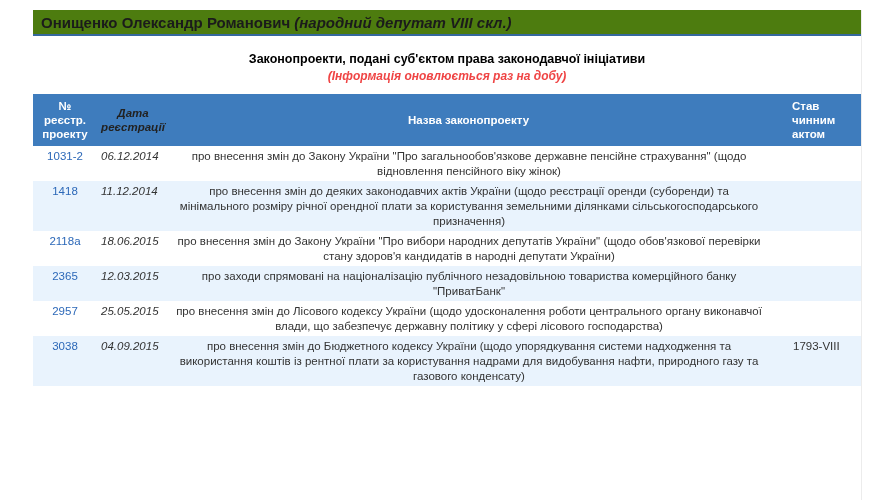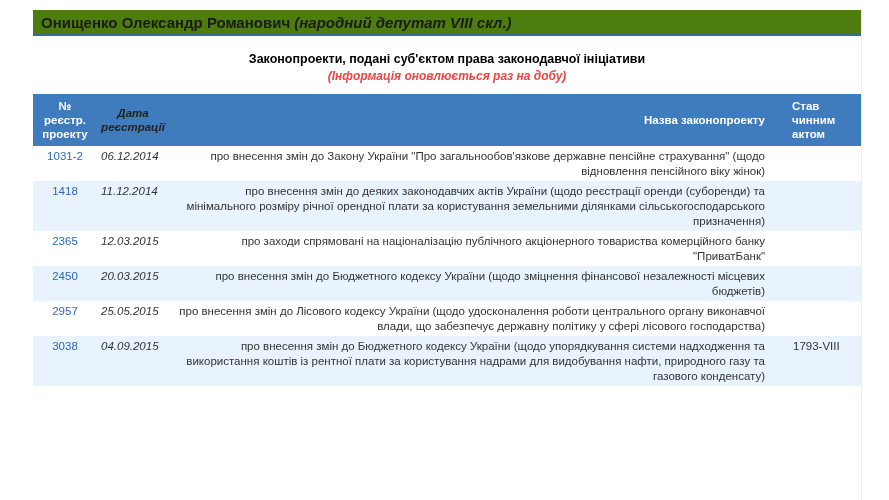--- a/index.html
+++ b/index.html
@@ -22,21 +22,21 @@
   table { width:100%; border-collapse:collapse; table-layout:fixed; }
   thead th { background:#3e7cbd; color:#fff; font-size:11.5px; font-weight:bold;
              text-align:center; vertical-align:middle; padding:5px 3px; line-height:14px; }
   .bills { margin-top:11px; }
   .bills thead th { height:46px; }
   .bills tbody td { font-size:11.5px; padding:3px 4px 2px 4px; line-height:15px;
                     vertical-align:top; color:#333; }
   .bills tbody tr:nth-child(even) { background:#e9f3fd; }
   .c-num  { width:64px;  text-align:center; }
   .c-date { width:72px;  font-style:italic; color:#222; }
-  .c-name { text-align:right; padding-right:24px !important; }
+  .c-name { text-align:center; padding-right:24px !important; }
   .bills thead th.c-name { }
   .c-act  { width:72px;  text-align:left; }
   td.c-num a { color:#2c68b8; text-decoration:none; font-style:normal; }
 </style>
 </head>
 <body>
 
 <div class="container">
 
   <div class="title-bar">
@@ -65,29 +65,29 @@
           <td class="c-name">про внесення змін до Закону України "Про загальнообов'язкове державне пенсійне страхування" (щодо відновлення пенсійного віку жінок)</td>
           <td class="c-act"></td>
         </tr>
         <tr>
           <td class="c-num"><a href="#">1418</a></td>
           <td class="c-date">11.12.2014</td>
           <td class="c-name">про внесення змін до деяких законодавчих актів України (щодо реєстрації оренди (суборенди) та мінімального розміру річної орендної плати за користування земельними ділянками сільськогосподарського призначення)</td>
           <td class="c-act"></td>
         </tr>
         <tr>
-          <td class="c-num"><a href="#">2365</a></td>
-          <td class="c-date">12.03.2015</td>
-          <td class="c-name">про заходи спрямовані на націоналізацію публічного акціонерного товариства комерційного банку "ПриватБанк"</td>
+          <td class="c-num"><a href="#">2118а</a></td>
+          <td class="c-date">18.06.2015</td>
+          <td class="c-name">про внесення змін до Закону України "Про вибори народних депутатів України" (щодо обов'язкової перевірки стану здоров'я кандидатів в народні депутати України)</td>
           <td class="c-act"></td>
         </tr>
         <tr>
-          <td class="c-num"><a href="#">2450</a></td>
-          <td class="c-date">20.03.2015</td>
-          <td class="c-name">про внесення змін до Бюджетного кодексу України (щодо зміцнення фінансової незалежності місцевих бюджетів)</td>
+          <td class="c-num"><a href="#">2365</a></td>
+          <td class="c-date">12.03.2015</td>
+          <td class="c-name">про заходи спрямовані на націоналізацію публічного незадовільною товариства комерційного банку "ПриватБанк"</td>
           <td class="c-act"></td>
         </tr>
         <tr>
           <td class="c-num"><a href="#">2957</a></td>
           <td class="c-date">25.05.2015</td>
           <td class="c-name">про внесення змін до Лісового кодексу України (щодо удосконалення роботи центрального органу виконавчої влади, що забезпечує державну політику у сфері лісового господарства)</td>
           <td class="c-act"></td>
         </tr>
         <tr>
           <td class="c-num"><a href="#">3038</a></td>

